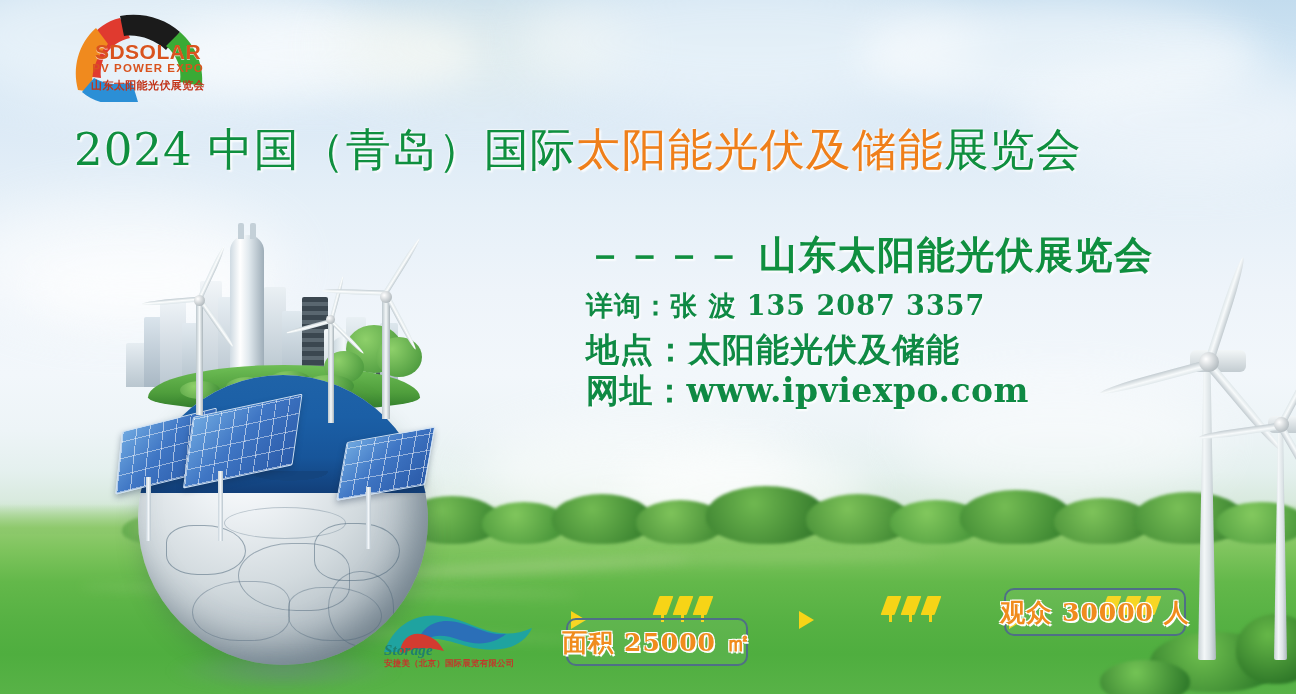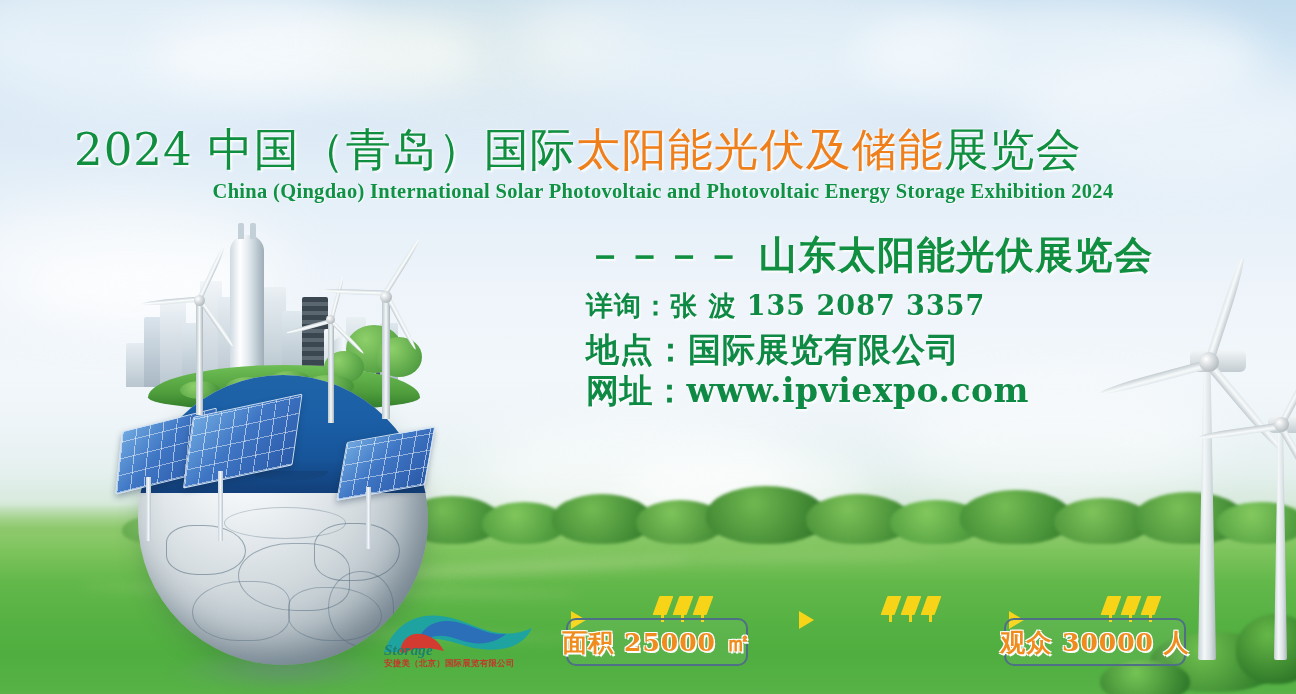--- a/index.html
+++ b/index.html
@@ -318,30 +318,43 @@
     </div>
     <div class="gtw" style="left:228px;top:22px;width:96px;height:150px;">
       <div class="gtw-tower" style="left:36px;top:46px;width:8px;height:126px;"></div>
       <div class="gtw-blade" style="left:37px;top:-18px;width:5px;height:64px;transform:rotate(32deg);"></div>
       <div class="gtw-blade" style="left:37px;top:-18px;width:5px;height:64px;transform:rotate(152deg);"></div>
       <div class="gtw-blade" style="left:37px;top:-18px;width:5px;height:64px;transform:rotate(272deg);"></div>
       <div class="gtw-hub" style="left:34px;top:44px;width:12px;height:12px;"></div>
     </div>
   </div>
 
+  <div id="sdlogo">
+    <svg class="swoosh" viewBox="0 0 160 90">
+      <path d="M16 64 C10 36, 26 12, 52 6 L62 26 C42 31, 31 46, 33 66 Z" fill="#e03a2f"></path>
+      <path d="M8 72 C6 52, 12 34, 24 22 L38 36 C28 47, 24 60, 25 74 Z" fill="#f08a1e" opacity="0"></path>
+      <path d="M10 78 C4 56, 10 32, 28 16 L40 32 C27 46, 22 62, 25 80 Z" fill="#f08a1e"></path>
+      <path d="M52 4 C74 0, 96 6, 112 20 L98 38 C86 27, 70 22, 56 24 Z" fill="#1b1b1b"></path>
+      <path d="M112 20 C128 34, 136 54, 134 74 L112 70 C114 56, 109 43, 98 34 Z" fill="#3aaa35"></path>
+      <path d="M14 80 C28 92, 50 96, 70 90 L64 70 C50 74, 36 72, 26 66 Z" fill="#2b8fd6"></path>
+      <path d="M66 12 C88 8, 108 16, 120 32 L104 44 C94 32, 80 27, 68 30 Z" fill="#8cc63e" opacity="0"></path>
+    </svg>
+    <div class="txt" id="sd-main">SDSOLAR</div>
+    <div class="txt" id="sd-sub">PV POWER EXPO</div>
+    <div class="txt" id="sd-cn">山东太阳能光伏展览会</div>
+  </div>
 
   <div id="title-main"><span class="g">2024 中国（青岛）国际</span><span class="o">太阳能光伏及储能</span><span class="g">展览会</span></div>
 
-  <div id="title-en">China (Qingdao) International Solar Photovoltaic and Photovoltaic Energy Storage Exhibition 2024</div>
 
   <div id="subtitle">－－－－ 山东太阳能光伏展览会</div>
 
   <div id="info">
     <div class="infoline" id="line-contact">详询：张 波  135 2087 3357</div>
-    <div class="infoline" id="line-place">地点：国际展览有限公司</div>
+    <div class="infoline" id="line-place">地点：太阳能光伏及储能</div>
     <div class="infoline" id="line-web">网址：www.ipviexpo.com</div>
   </div>
 
   <div class="arrow" style="left:571px;top:611px;"></div>
   <div class="minipanels" style="left:656px;top:596px;">
     <div class="mp" style="left:0px;top:0px;"></div>
       <div class="mpleg" style="left:5px;"></div>
     <div class="mp" style="left:20px;top:0px;"></div>
       <div class="mpleg" style="left:25px;"></div>
     <div class="mp" style="left:40px;top:0px;"></div>
@@ -363,21 +376,21 @@
 
   <div class="arrow" style="left:1009px;top:611px;"></div>
   <div class="minipanels" style="left:1104px;top:596px;">
     <div class="mp" style="left:0px;top:0px;"></div>
       <div class="mpleg" style="left:5px;"></div>
     <div class="mp" style="left:20px;top:0px;"></div>
       <div class="mpleg" style="left:25px;"></div>
     <div class="mp" style="left:40px;top:0px;"></div>
       <div class="mpleg" style="left:45px;"></div>
   </div>
-  <div class="badge" style="left:1004px;top:618px;width:178px;text-align:center;">
+  <div class="badge" style="left:1004px;top:588px;width:178px;text-align:center;">
     <span>观众 30000 人</span>
   </div>
 
   <div id="anjiemei">
     <svg id="aj-wave" viewBox="0 0 152 46">
       <path d="M2 44 C14 12, 40 2, 70 10 C98 18, 118 34, 150 20 C140 42, 112 46, 84 38 C58 30, 34 24, 16 44 Z" fill="#1fa3a0"></path>
       <path d="M34 40 C38 16, 58 8, 82 16 C98 21, 110 28, 124 26 C112 36, 96 38, 78 32 C58 25, 44 26, 38 42 Z" fill="#2b6fb8"></path>
       <path d="M18 44 C20 28, 32 22, 46 28 C54 31, 58 36, 62 43 C50 40, 34 38, 22 45 Z" fill="#d33b30"></path>
     </svg>
     <div id="aj-en">Storage</div>

